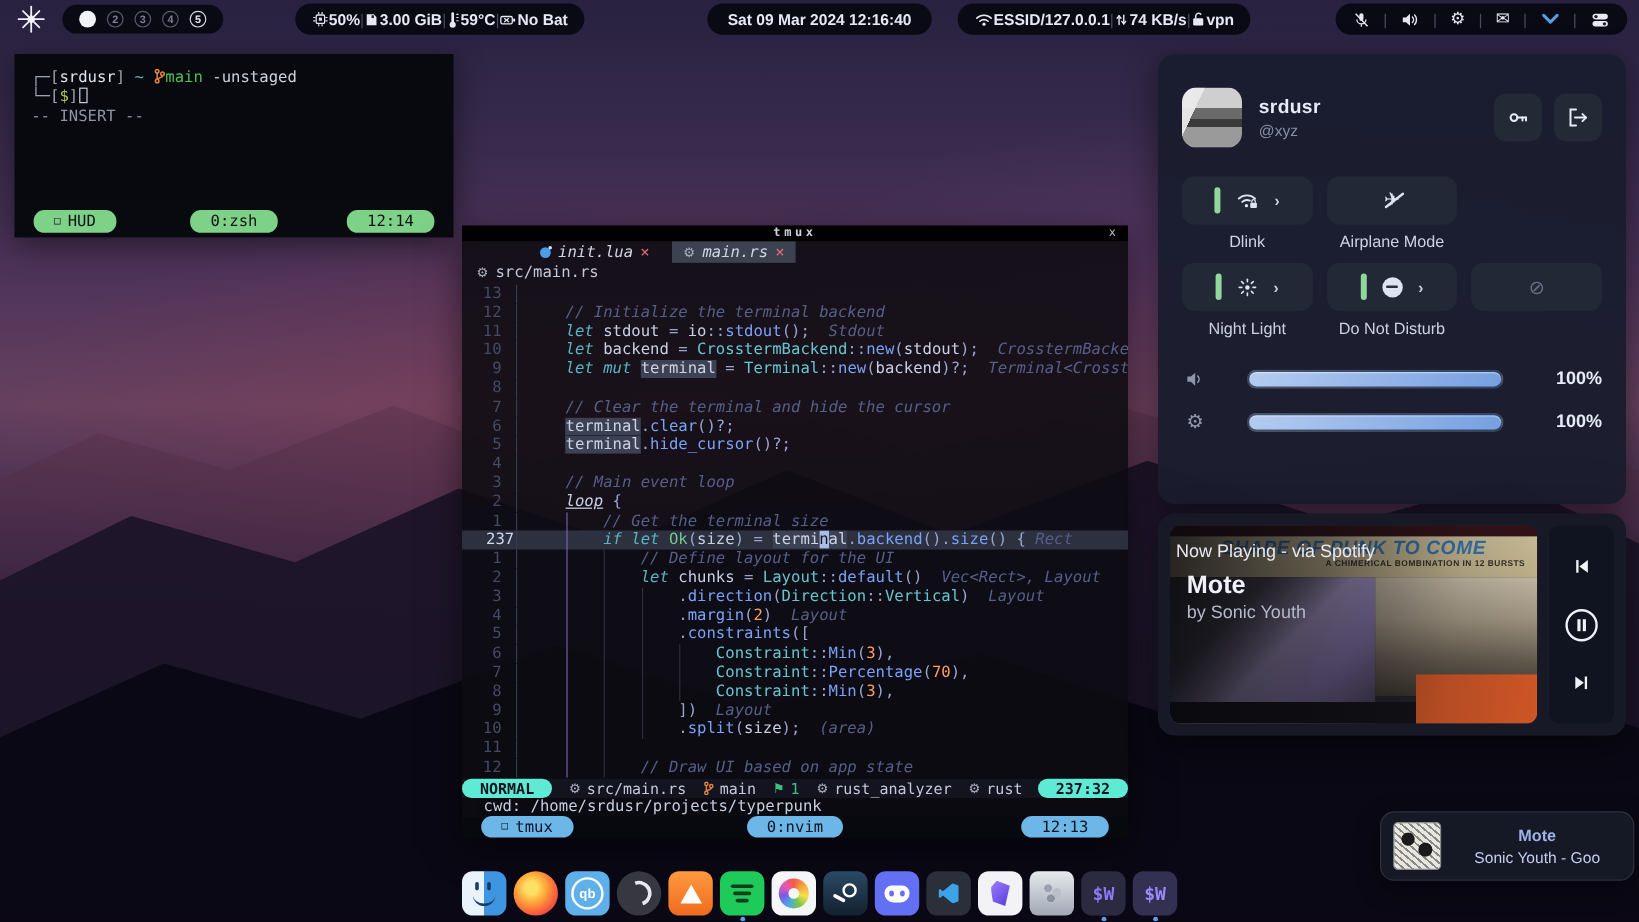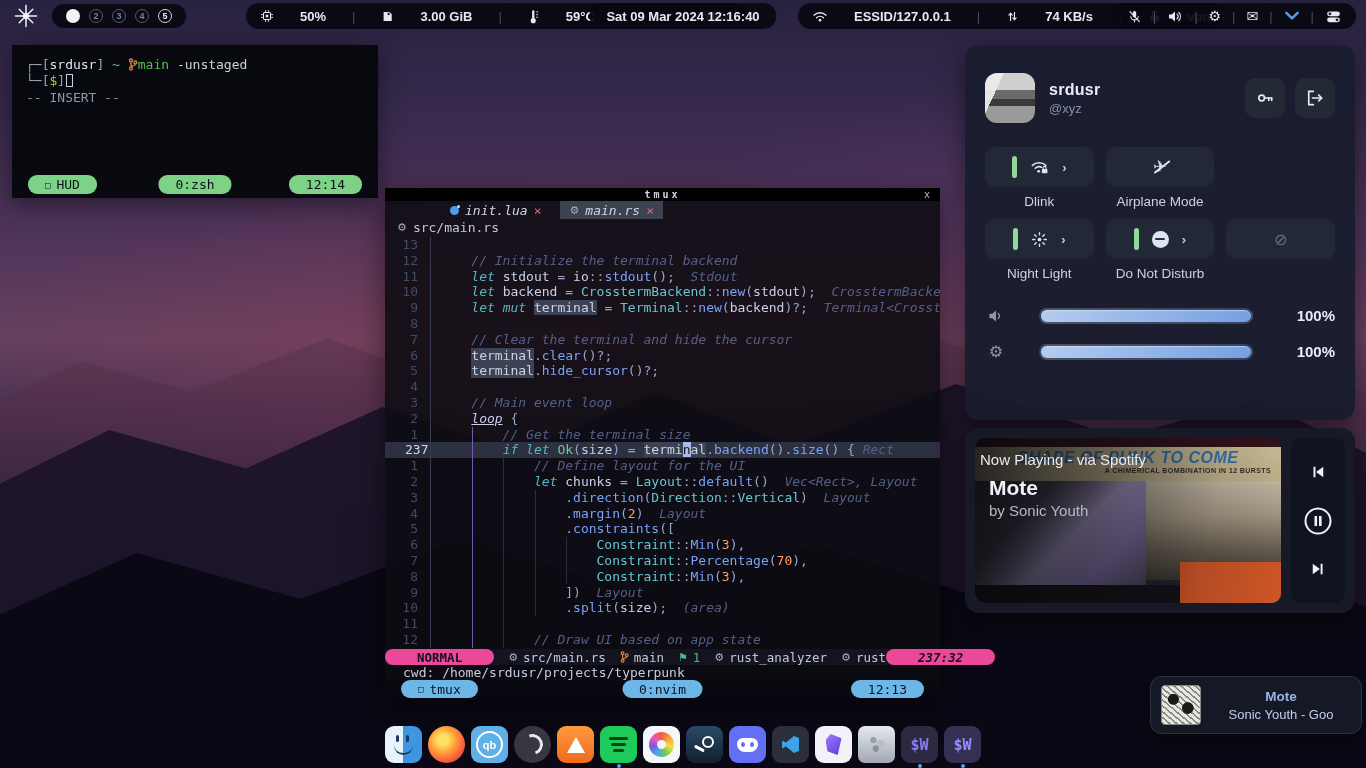--- a/index.html
+++ b/index.html
@@ -11,21 +11,21 @@
       radial-gradient(ellipse 500px 200px at 75% 30%, rgba(120,70,130,0.25), transparent 70%),
       linear-gradient(180deg,#282140 0%,#372a4c 14%,#4e3359 30%,#66415f 44%,#4a3152 54%,#241b38 68%,#110d20 82%,#090712 100%);
   }
   .mtn { position:absolute; inset:0; }
   .mtn-ridge { background:linear-gradient(180deg,#8a4a62,#4a2a44 60%,#2a1c36); clip-path:polygon(0 52%,6% 47%,14% 51%,24% 44%,33% 50%,45% 43%,56% 49%,68% 44%,80% 50%,90% 46%,100% 51%,100% 100%,0 100%); opacity:.55; }
   .mtn-1 { background:#1b1328; clip-path:polygon(0 63%,8% 56%,18% 61%,28% 53%,38% 59%,48% 51%,58% 58%,70% 50%,82% 57%,92% 52%,100% 59%,100% 100%,0 100%); opacity:.92; }
   .mtn-2 { background:#0a0814; clip-path:polygon(0 80%,10% 72%,22% 78%,34% 70%,46% 77%,60% 71%,72% 78%,86% 72%,100% 79%,100% 100%,0 100%); }
 
   
   #topbar { position:absolute; top:0; left:0; right:0; height:32px; color:#e6e9f4; font-size:13px; font-weight:600; }
-  .pill { position:absolute; top:3px; height:26px; background:rgba(7,9,18,0.93); border-radius:13px; display:flex; align-items:center; gap:26px; padding:0 14px; }
+  .pill { position:absolute; top:3px; height:26px; background:rgba(7,9,18,0.93); border-radius:13px; display:flex; align-items:center; gap:0; padding:0 14px; }
   .sep { color:#454a60; font-weight:400; }
   #logo { position:absolute; left:14px; top:4px; width:24px; height:24px; }
   #ws-pill { left:52px; gap:9px; height:24px; top:4px; border-radius:12px; }
   .ws { width:14px; height:14px; border-radius:50%; display:flex; align-items:center; justify-content:center; font-size:9px; color:#7c8194; }
   .ws-active { background:#f2f3f7; }
   .ws-dim { border:1.2px solid #565b70; }
   .ws-occupied { border:1.6px solid #d4d8e4; color:#e4e8f2; font-weight:bold; }
   .tb-ic { display:inline-flex; align-items:center; }
   #stats-pill { left:246px; }
   #clock-pill { left:50%; transform:translateX(-50%); font-weight:700; padding:0 17px; }
@@ -72,25 +72,25 @@
   .tk-num { color:#ff9e64; } .tk-ok { color:#73c991; } .tk-hint { color:#565f89; font-style:italic; }
   .tk-hl { background:#3c4254; color:#cdd3e6; } .tk-loop { color:#c8d0e8; font-style:italic; text-decoration:underline; }
   .tk-cursor { background:#a9bce8; color:#12141e; }
   .guide { position:absolute; width:1px; background:rgba(130,138,168,.28); }
   .guide-purple { left:87px; top:190px; height:221px; background:#8565c8; opacity:.85; }
   .guide-c8 { left:118px; top:221px; height:190px; }
   .guide-c12 { left:150px; top:253px; height:126px; }
   .guide-c16 { left:181px; top:300px; height:47px; }
 
   #statusline { position:absolute; left:0; right:0; bottom:33px; height:16px; background:#131420; display:flex; align-items:center; font-size:12.5px; color:#c2c8da; }
-  .sl-pill { height:16px; border-radius:8px; background:#ec4899; color:#10131e; font-weight:bold; display:flex; align-items:center; padding:0 32px; }
+  .sl-pill { height:16px; border-radius:8px; background:#5eead4; color:#10131e; font-weight:bold; display:flex; align-items:center; padding:0 15px; }
   .sl-item { display:flex; align-items:center; gap:5px; margin-left:14px; }
   .sl-flag { color:#3fbf7f; font-family:"DejaVu Sans", sans-serif; font-size:11px; }
   .sl-green { color:#3fbf7f; }
-  .sl-right { margin-left:auto;font-style:italic; }
+  .sl-right { margin-left:auto; }
   #cmdline { position:absolute; left:12px; right:0; bottom:17px; height:16px; line-height:16px; padding-left:6px; color:#c6cde0; background:rgba(10,10,16,0.6); }
   #ed-bar { position:absolute; left:0; right:0; bottom:0; height:17px; background:rgba(8,9,14,0.85); }
   #ed-bar .bp { position:absolute; top:-1px; height:18px; border-radius:9px; padding:0 17px; font-size:13px; display:flex; align-items:center; gap:6px; }
 
   .branch-svg { display:inline-flex; }
 
   
   #panel { position:absolute; left:965px; top:45px; width:390px; height:375px; background:rgba(26,29,46,0.97); border-radius:14px; box-shadow:0 8px 28px rgba(0,0,0,.45); padding:20px; color:#e8ecf8; }
   #profile { display:flex; align-items:center; margin-top:8px; }
   #avatar { width:50px; height:50px; border-radius:12px; overflow:hidden;

